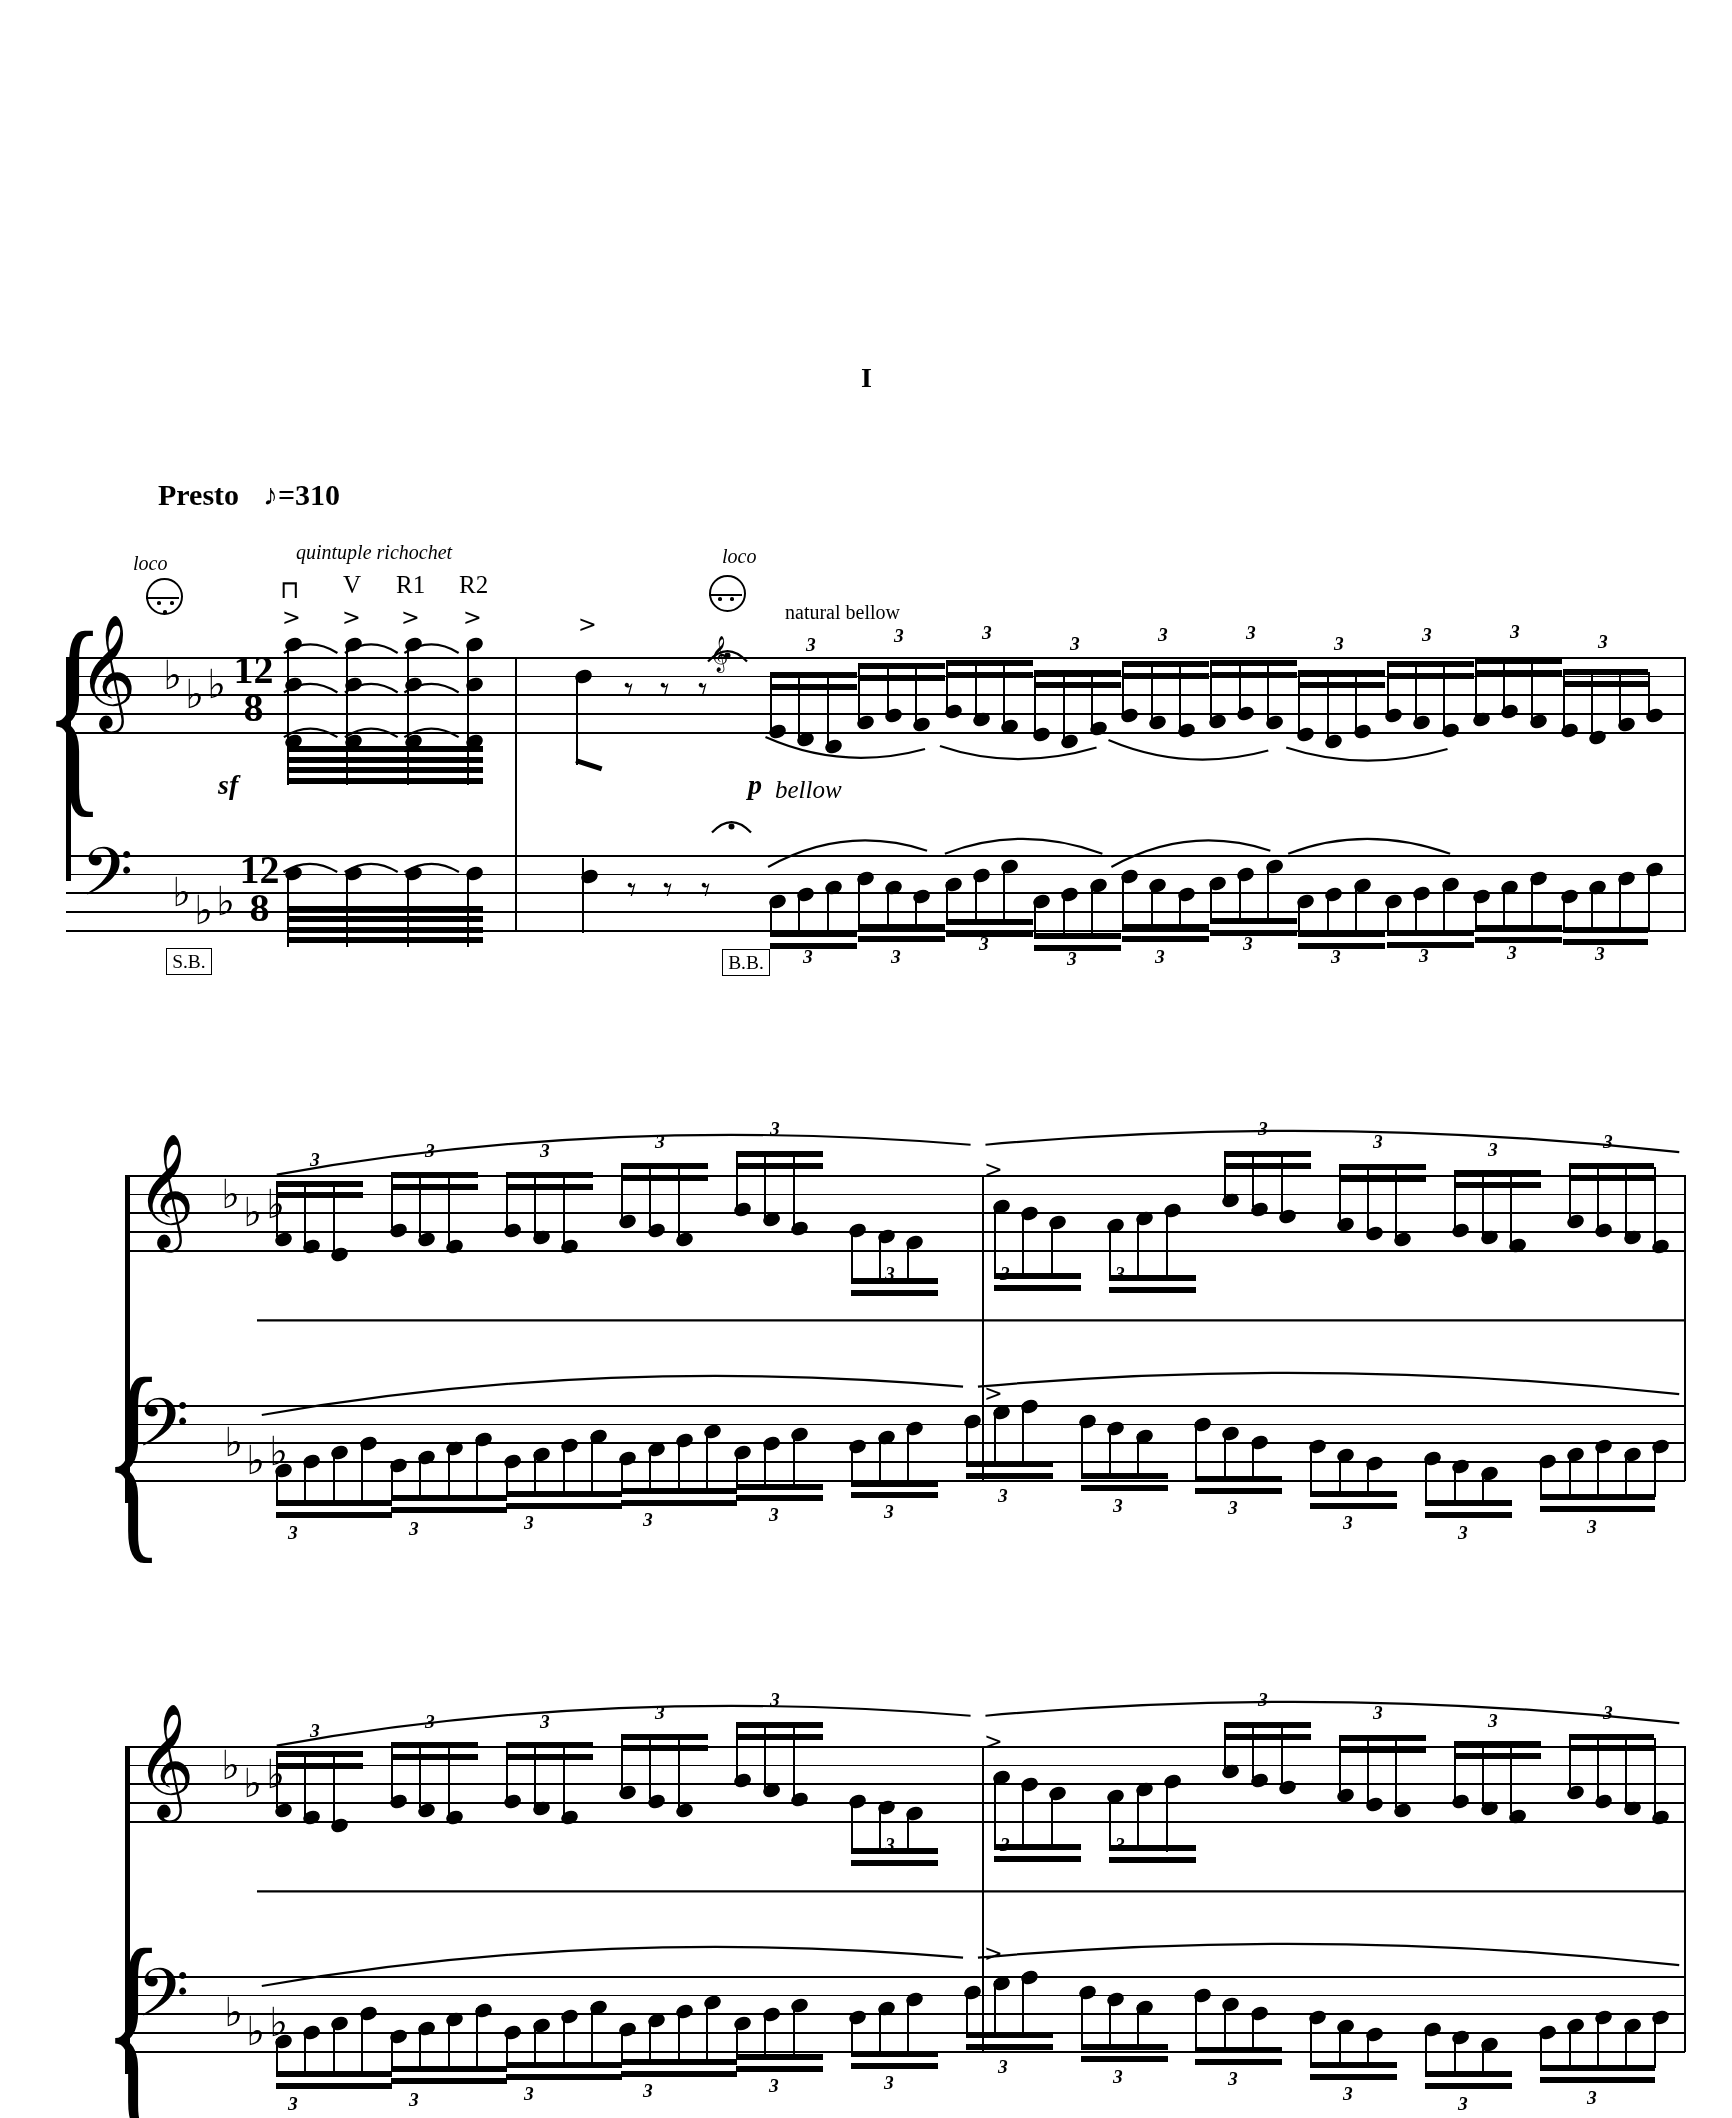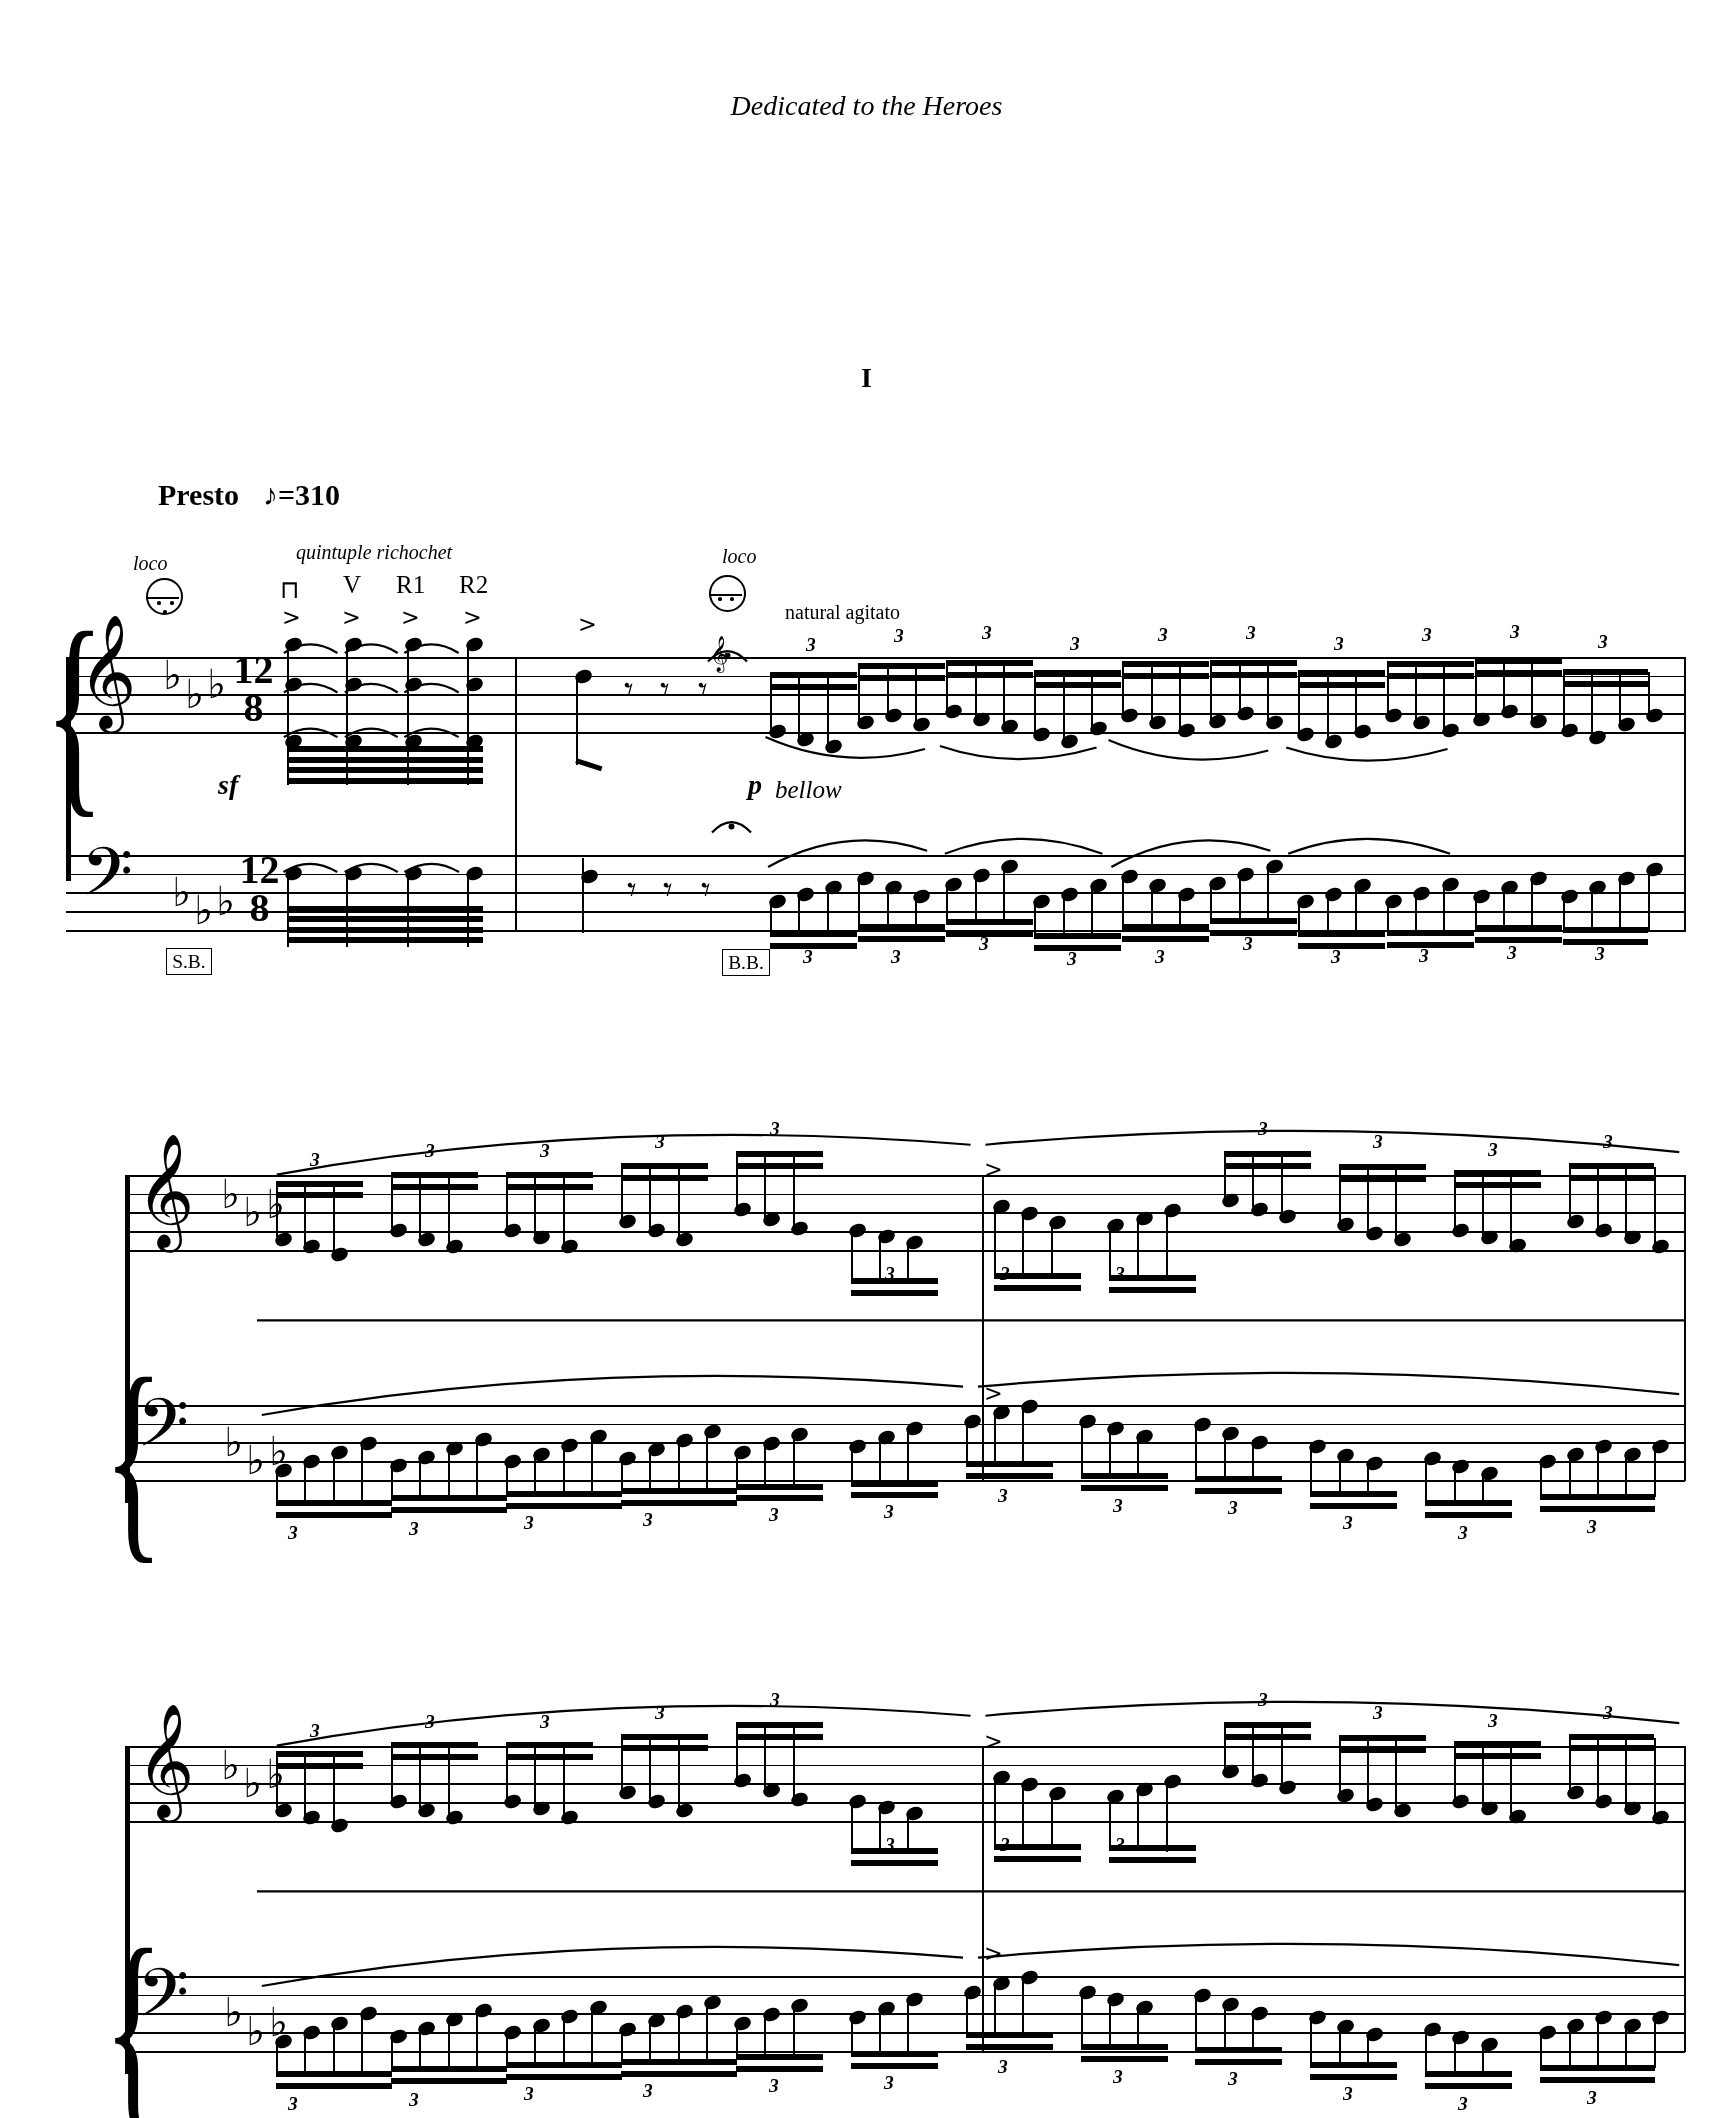--- a/index.html
+++ b/index.html
@@ -196,21 +196,20 @@
     width: 3.7px; height: 3.7px;
     background: #000;
     border-radius: 50%;
   }
   .slur-svg { position: absolute; overflow: visible; }
 </style>
 </head>
 <body>
 
 <div class="title-block">
-  <div class="title-sub">Dedicated to the Heroes</div>
 </div>
 <div class="movement-number">I</div>
 
 <div class="system" style="top:0;height:582px;">
 
   <div class="txt tempo" style="left:158px;top:478px;">
     <span>Presto</span>
     <span style="display:inline-block;width:16.4px;"></span><span>♪=310</span>
   </div>
 
@@ -223,21 +222,21 @@
   <div class="txt ital" style="left:296px;top:541px;">quintuple richochet</div>
   <div class="txt fingering" style="left:280px;top:575px;">⊓</div>
   <div class="txt fingering" style="left:343px;top:571px;">V</div>
   <div class="txt fingering" style="left:396px;top:571px;">R1</div>
   <div class="txt fingering" style="left:459px;top:571px;">R2</div>
 
   <div class="txt ital" style="left:722px;top:545px;">loco</div>
   <div class="bellow-sym" style="left:709px;top:575px;"></div>
   <div class="dot3" style="left:718px;top:597px;"></div>
   <div class="dot3" style="left:730px;top:597px;"></div>
-  <div class="txt plain" style="left:785px;top:601px;">natural agitato</div>
+  <div class="txt plain" style="left:785px;top:601px;">natural bellow</div>
 
   <div class="accent" style="left:282px;top:606px;">&gt;</div>
   <div class="accent" style="left:342px;top:606px;">&gt;</div>
   <div class="accent" style="left:401px;top:606px;">&gt;</div>
   <div class="accent" style="left:463px;top:606px;">&gt;</div>
   <div class="accent" style="left:578px;top:613px;">&gt;</div>
 
   <div class="brace" style="left:45px;top:631px;">{</div>
   <div class="barline thick" style="left:66px;top:657px;height:224px;"></div>
 

